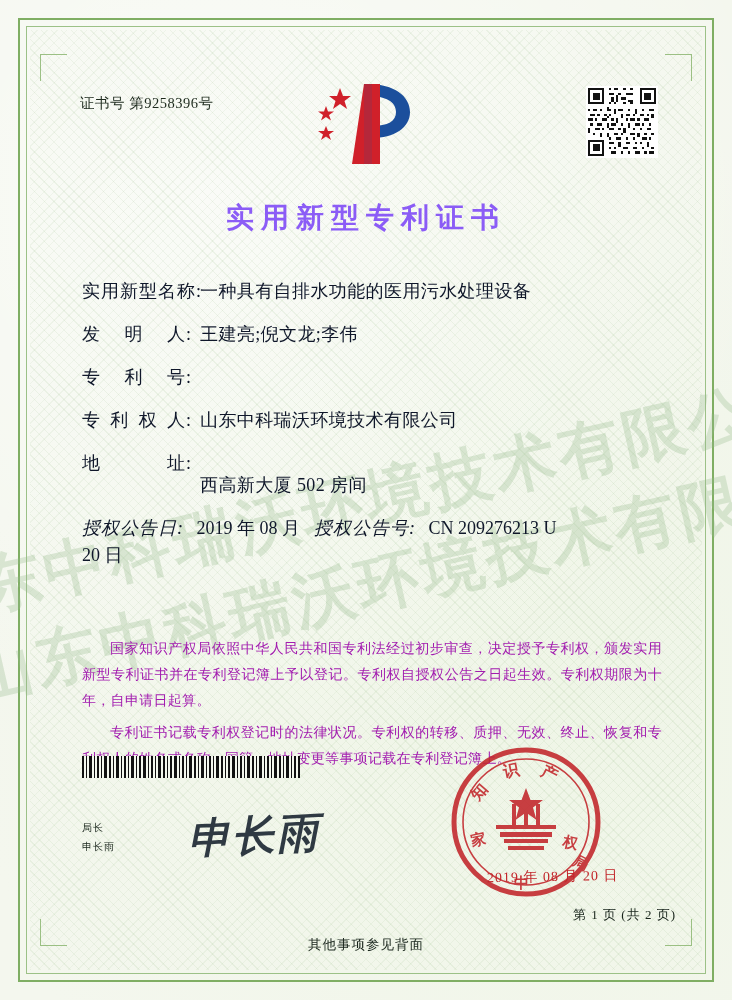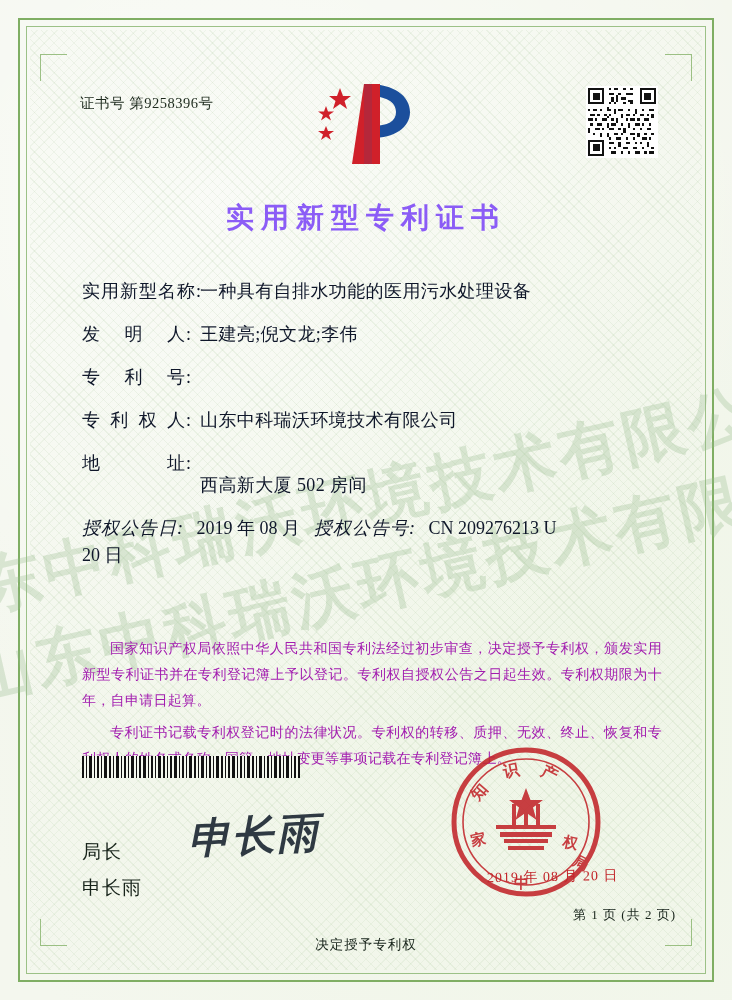--- a/index.html
+++ b/index.html
@@ -205,25 +205,24 @@
     top: 700px;
     width: 218px;
     height: 22px;
   }
 
   
   .sig-block {
     position: absolute;
     left: 26px;
     top: 762px;
-    font-size: 19px;
+    font-size: 10px;
     color: #17231a;
     line-height: 1.9;
     letter-spacing: 1px;
-    margin-top: 16px;
   }
   .sig-script {
     position: absolute;
     left: 132px;
     top: 752px;
     font-family: "DejaVu Serif", serif;
     font-size: 42px;
     font-style: italic;
     font-weight: 700;
     color: #15202c;
@@ -593,16 +592,16 @@
           <text x="112" y="100" font-family="'DejaVu Sans', sans-serif" font-size="15" font-weight="700" fill="#c2252a" transform="rotate(12 112 100)">权</text>
           <text x="122" y="118" font-family="'DejaVu Sans', sans-serif" font-size="15" font-weight="700" fill="#c2252a" transform="rotate(28 122 118)">局</text>
           <text x="64" y="142" font-family="'DejaVu Sans', sans-serif" font-size="15" font-weight="700" fill="#c2252a">中</text>
         </g>
       </svg>
     </div>
 
     <div class="seal-date">2019 年 08 月 20 日</div>
 
     <div class="page-no">第 1 页 (共 2 页)</div>
-    <div class="footer-note">决定授予专利权</div>
+    <div class="footer-note">其他事项参见背面</div>
 
   </div>
 </div>
 
 </body></html>

